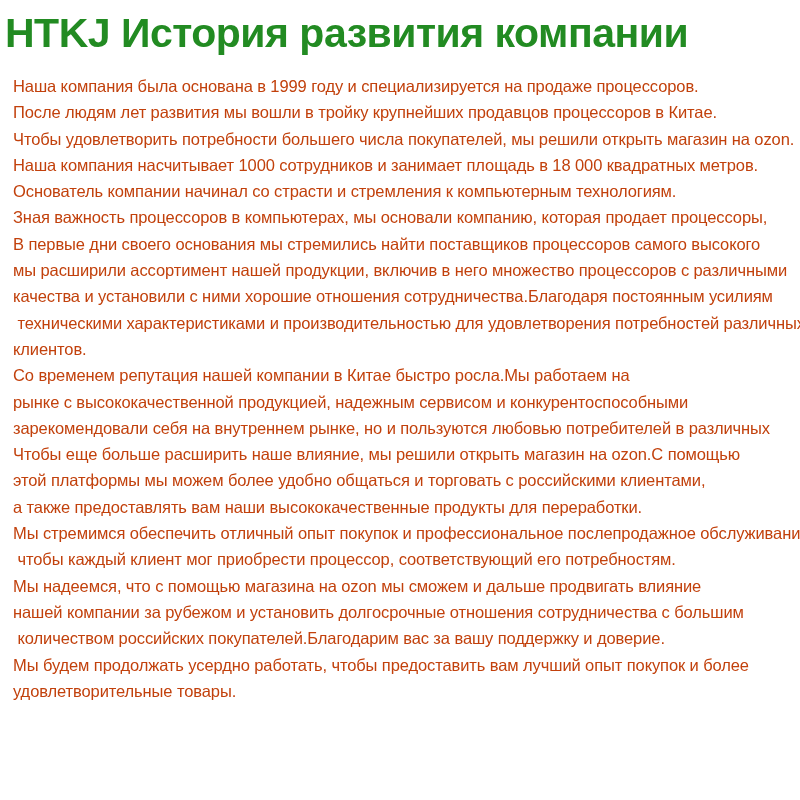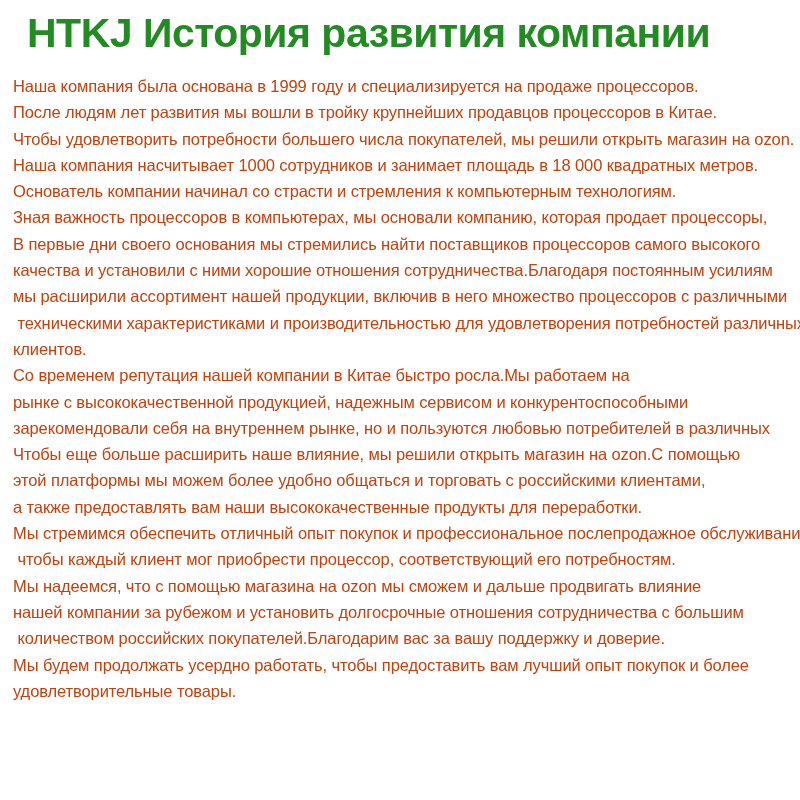--- a/index.html
+++ b/index.html
@@ -11,21 +11,21 @@
     overflow: hidden;
     font-family: "Liberation Sans", sans-serif;
   }
   .page {
     width: 800px;
     height: 800px;
     background: #ffffff;
     box-sizing: border-box;
   }
   h1.title {
-    margin: 8px 8px 0 27px;
+    margin: 8px 8px 0 5px;
     font-size: 41px;
     font-weight: 700;
     line-height: 50px;
     letter-spacing: -0.5px;
     white-space: nowrap;
   }
   .body-text {
     margin: 15px 6px 0 13px;
   }
   .body-line {
@@ -42,22 +42,22 @@
 <div class="page">
   <h1 class="title" style="color: rgb(34, 139, 34);">HTKJ История развития компании</h1>
   <div class="body-text">
       <div class="body-line">Наша компания была основана в 1999 году и специализируется на продаже процессоров.</div>
       <div class="body-line">После людям лет развития мы вошли в тройку крупнейших продавцов процессоров в Китае.</div>
       <div class="body-line">Чтобы удовлетворить потребности большего числа покупателей, мы решили открыть магазин на ozon.</div>
       <div class="body-line">Наша компания насчитывает 1000 сотрудников и занимает площадь в 18 000 квадратных метров.</div>
       <div class="body-line">Основатель компании начинал со страсти и стремления к компьютерным технологиям.</div>
       <div class="body-line">Зная важность процессоров в компьютерах, мы основали компанию, которая продает процессоры,</div>
       <div class="body-line">В первые дни своего основания мы стремились найти поставщиков процессоров самого высокого</div>
+      <div class="body-line">мы расширили ассортимент нашей продукции, включив в него множество процессоров с различными</div>
       <div class="body-line">качества и установили с ними хорошие отношения сотрудничества.Благодаря постоянным усилиям</div>
-      <div class="body-line">мы расширили ассортимент нашей продукции, включив в него множество процессоров с различными</div>
       <div class="body-line"> техническими характеристиками и производительностью для удовлетворения потребностей различных</div>
       <div class="body-line">клиентов.</div>
       <div class="body-line">Со временем репутация нашей компании в Китае быстро росла.Мы работаем на</div>
       <div class="body-line">рынке с высококачественной продукцией, надежным сервисом и конкурентоспособными</div>
       <div class="body-line">зарекомендовали себя на внутреннем рынке, но и пользуются любовью потребителей в различных</div>
       <div class="body-line">Чтобы еще больше расширить наше влияние, мы решили открыть магазин на ozon.С помощью</div>
       <div class="body-line">этой платформы мы можем более удобно общаться и торговать с российскими клиентами,</div>
       <div class="body-line">а также предоставлять вам наши высококачественные продукты для переработки.</div>
       <div class="body-line">Мы стремимся обеспечить отличный опыт покупок и профессиональное послепродажное обслуживание,</div>
       <div class="body-line"> чтобы каждый клиент мог приобрести процессор, соответствующий его потребностям.</div>

